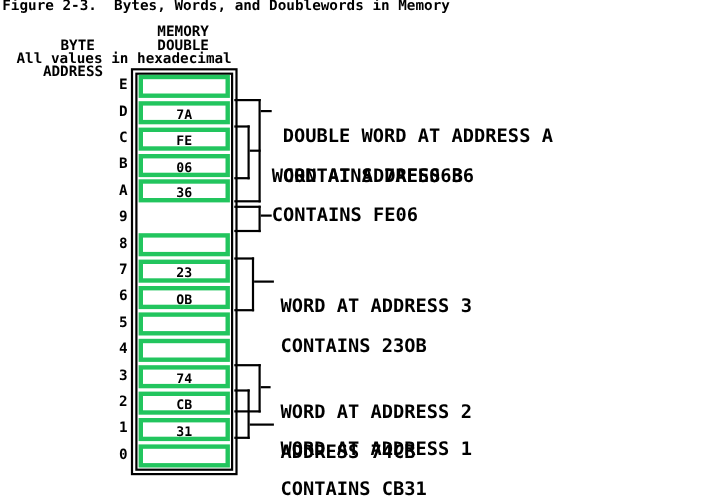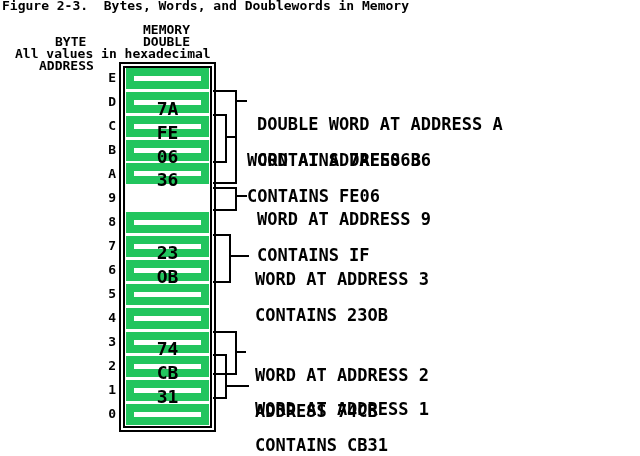--- a/index.html
+++ b/index.html
@@ -4,22 +4,22 @@
 <style>
   html,body{margin:0;padding:0;background:#ffffff;}
   #screen{
     position:relative;width:640px;height:456px;background:#ffffff;
     font-family:"DejaVu Sans Mono","Liberation Mono",monospace;
     font-weight:bold;color:#000;overflow:hidden;
   }
   .txt{position:absolute;font-size:13px;line-height:12px;white-space:pre;}
   .memBox{position:absolute;left:119px;top:62px;width:97px;height:370px;
     border:6px double #000;box-sizing:border-box;}
-  .cell{position:absolute;left:126px;width:83px;height:21px;border:8px solid #22c55e;
-    box-sizing:border-box;text-align:center;font-size:18px;line-height:17px;white-space:pre;}
+  .cell{position:absolute;left:126px;width:83px;height:21px;border:4px solid #22c55e;
+    box-sizing:border-box;text-align:center;font-size:12px;line-height:17px;white-space:pre;}
   .addr{position:absolute;left:98px;width:18px;text-align:right;font-size:13px;line-height:14px;white-space:pre;}
   .seg{position:absolute;background:#000;}
   .ann{position:absolute;font-size:17px;line-height:12px;white-space:pre;}
 </style>
 </head>
 <body>
 
 <div id="screen">
 
   <div class="txt" style="left:2px;top:0px;">Figure 2-3.  Bytes, Words, and Doublewords in Memory</div>
@@ -105,24 +105,20 @@
   </div>
 
   <div class="ann" style="left:257px;top:94px;">
     <div>DOUBLE WORD AT ADDRESS A</div>
     <div>CONTAINS 7AFE0636</div>
   </div>
   <div class="ann" style="left:247px;top:130px;">
     <div>WORD AT ADDRESS B</div>
     <div>CONTAINS FE06</div>
   </div>
-  <div class="ann" style="left:257px;top:189px;">
-    <div>WORD AT ADDRESS 9</div>
-    <div>CONTAINS IF</div>
-  </div>
   <div class="ann" style="left:255px;top:249px;">
     <div>WORD AT ADDRESS 3</div>
     <div>CONTAINS 23OB</div>
   </div>
   <div class="ann" style="left:255px;top:345px;">
     <div>WORD AT ADDRESS 2</div>
     <div>ADDRESS 74CB</div>
   </div>
   <div class="ann" style="left:255px;top:379px;">
     <div>WORD AT ADDRESS 1</div>

